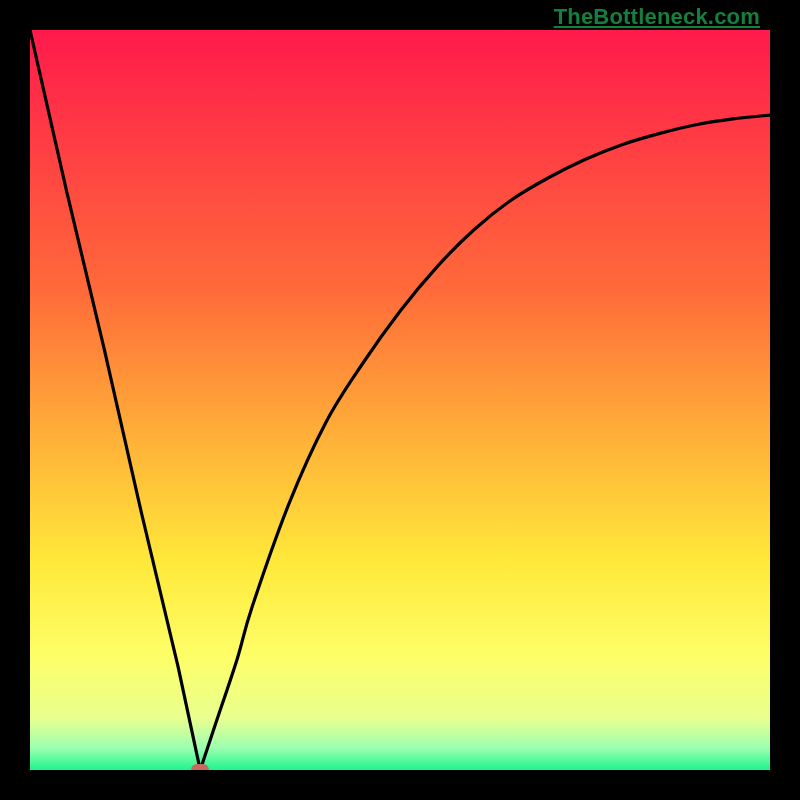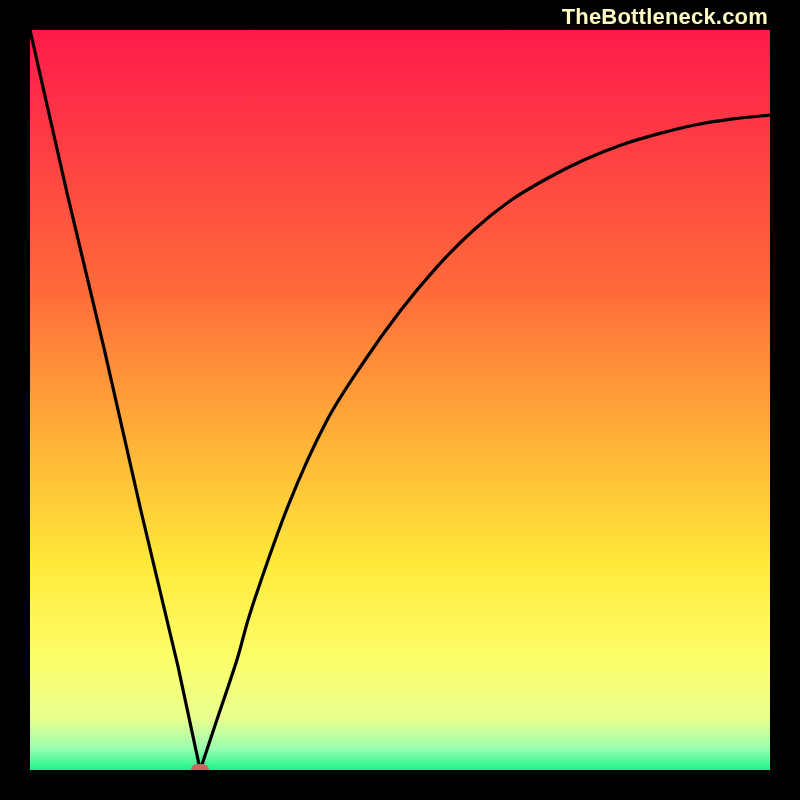--- a/index.html
+++ b/index.html
@@ -37,26 +37,27 @@
   .curve-svg {
     position: absolute;
     left: 0;
     top: 0;
     width: 100%;
     height: 100%;
   }
   .watermark {
     position: absolute;
     top: 4px;
-    right: 32px;
-    color: #fef9c3;
+    right: 40px;
+    color: #15803d;
     font-size: 22px;
     font-weight: 600;
     letter-spacing: 0.2px;
     user-select: none;
+    text-decoration: underline;
   }
   .marker {
     position: absolute;
     width: 18px;
     height: 12px;
     border-radius: 6px;
   }
 </style>
 </head>
 <body>

